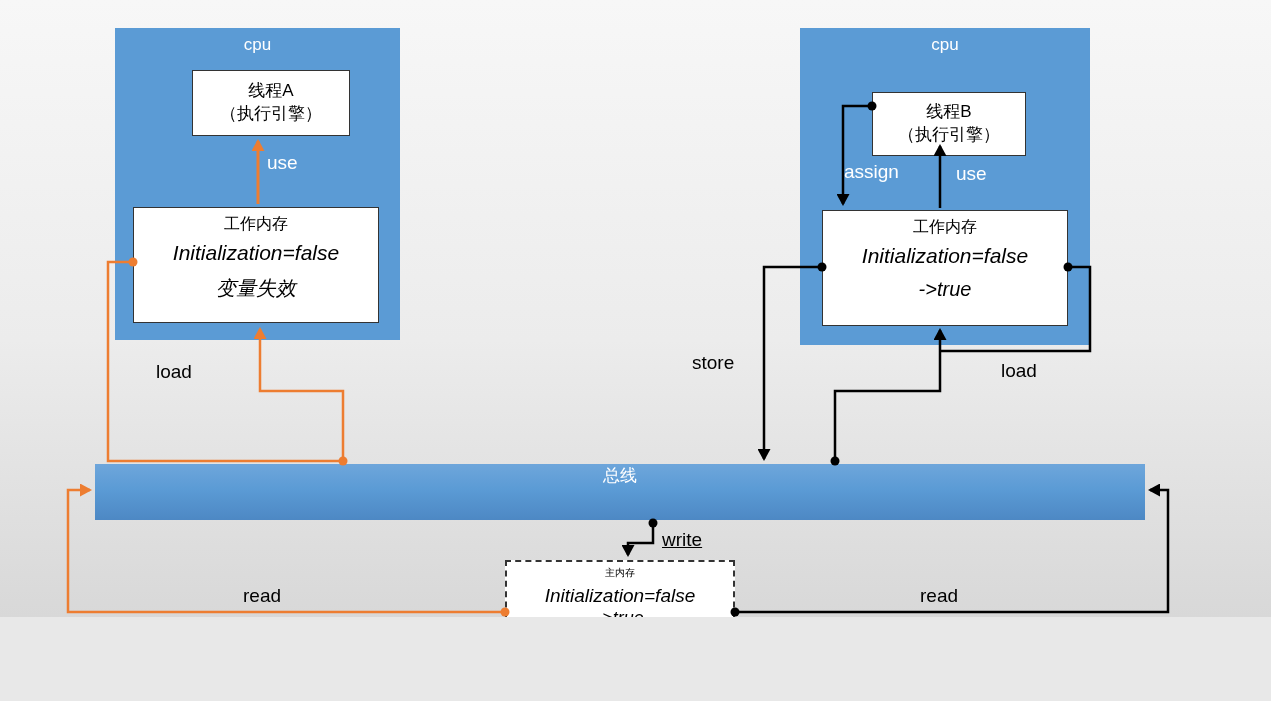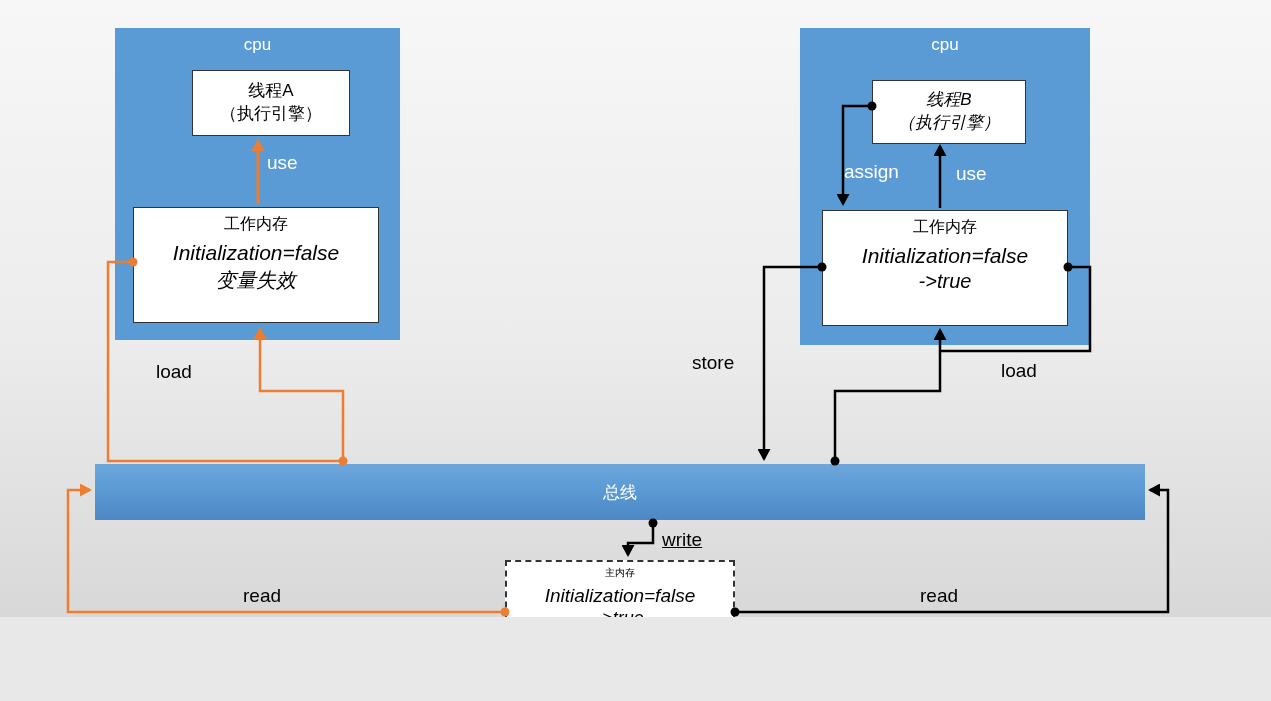--- a/index.html
+++ b/index.html
@@ -35,27 +35,27 @@
     display:flex;
     flex-direction:column;
     align-items:center;
     color:#000;
     z-index:2;
   }
   .thread-box{justify-content:center;font-size:17px;line-height:1.35;text-align:center;}
   .wm-box{padding-top:6px;}
   .wm-title{font-size:16px;}
   .wm-value{font-size:21px;font-style:italic;margin-top:6px;}
-  .wm-note{font-size:20px;font-style:italic;margin-top:2px;}
+  .wm-note{font-size:20px;font-style:italic;margin-top:10px;}
   
   .bus{
     position:absolute;
     left:95px;top:464px;width:1050px;height:56px;
     background:linear-gradient(180deg,#6ea6db 0%,#5b9bd5 45%,#4d88c4 100%);
-    display:flex;align-items:center;justify-content:center;
+    display:flex;align-items:flex-start;justify-content:center;
     color:#ffffff;font-size:17px;
     z-index:1;
   }
   
   .main-mem{
     position:absolute;
     left:505px;top:560px;width:230px;height:110px;
     background:#ffffff;
     border:2px dashed #333333;
     box-sizing:border-box;
@@ -97,21 +97,21 @@
   </div>
   <div class="wbox wm-box" style="left:133px;top:207px;width:246px;height:116px;box-sizing:border-box;">
     <div class="wm-title">工作内存</div>
     <div class="wm-value">Initialization=false</div>
     <div class="wm-note">变量失效</div>
   </div>
 
   <div class="cpu" style="left:800px;top:28px;width:290px;height:317px;">
     <div class="cpu-title">cpu</div>
   </div>
-  <div class="wbox thread-box" style="left:872px;top:80px;width:152px;height:62px;font-style:italic;">
+  <div class="wbox thread-box" style="left:872px;top:92px;width:152px;height:62px;">
     <div>线程B</div>
     <div>（执行引擎）</div>
   </div>
   <div class="wbox wm-box" style="left:822px;top:210px;width:246px;height:116px;box-sizing:border-box;">
     <div class="wm-title">工作内存</div>
     <div class="wm-value">Initialization=false</div>
     <div class="wm-note">-&gt;true</div>
   </div>
 
   <div class="bus">

